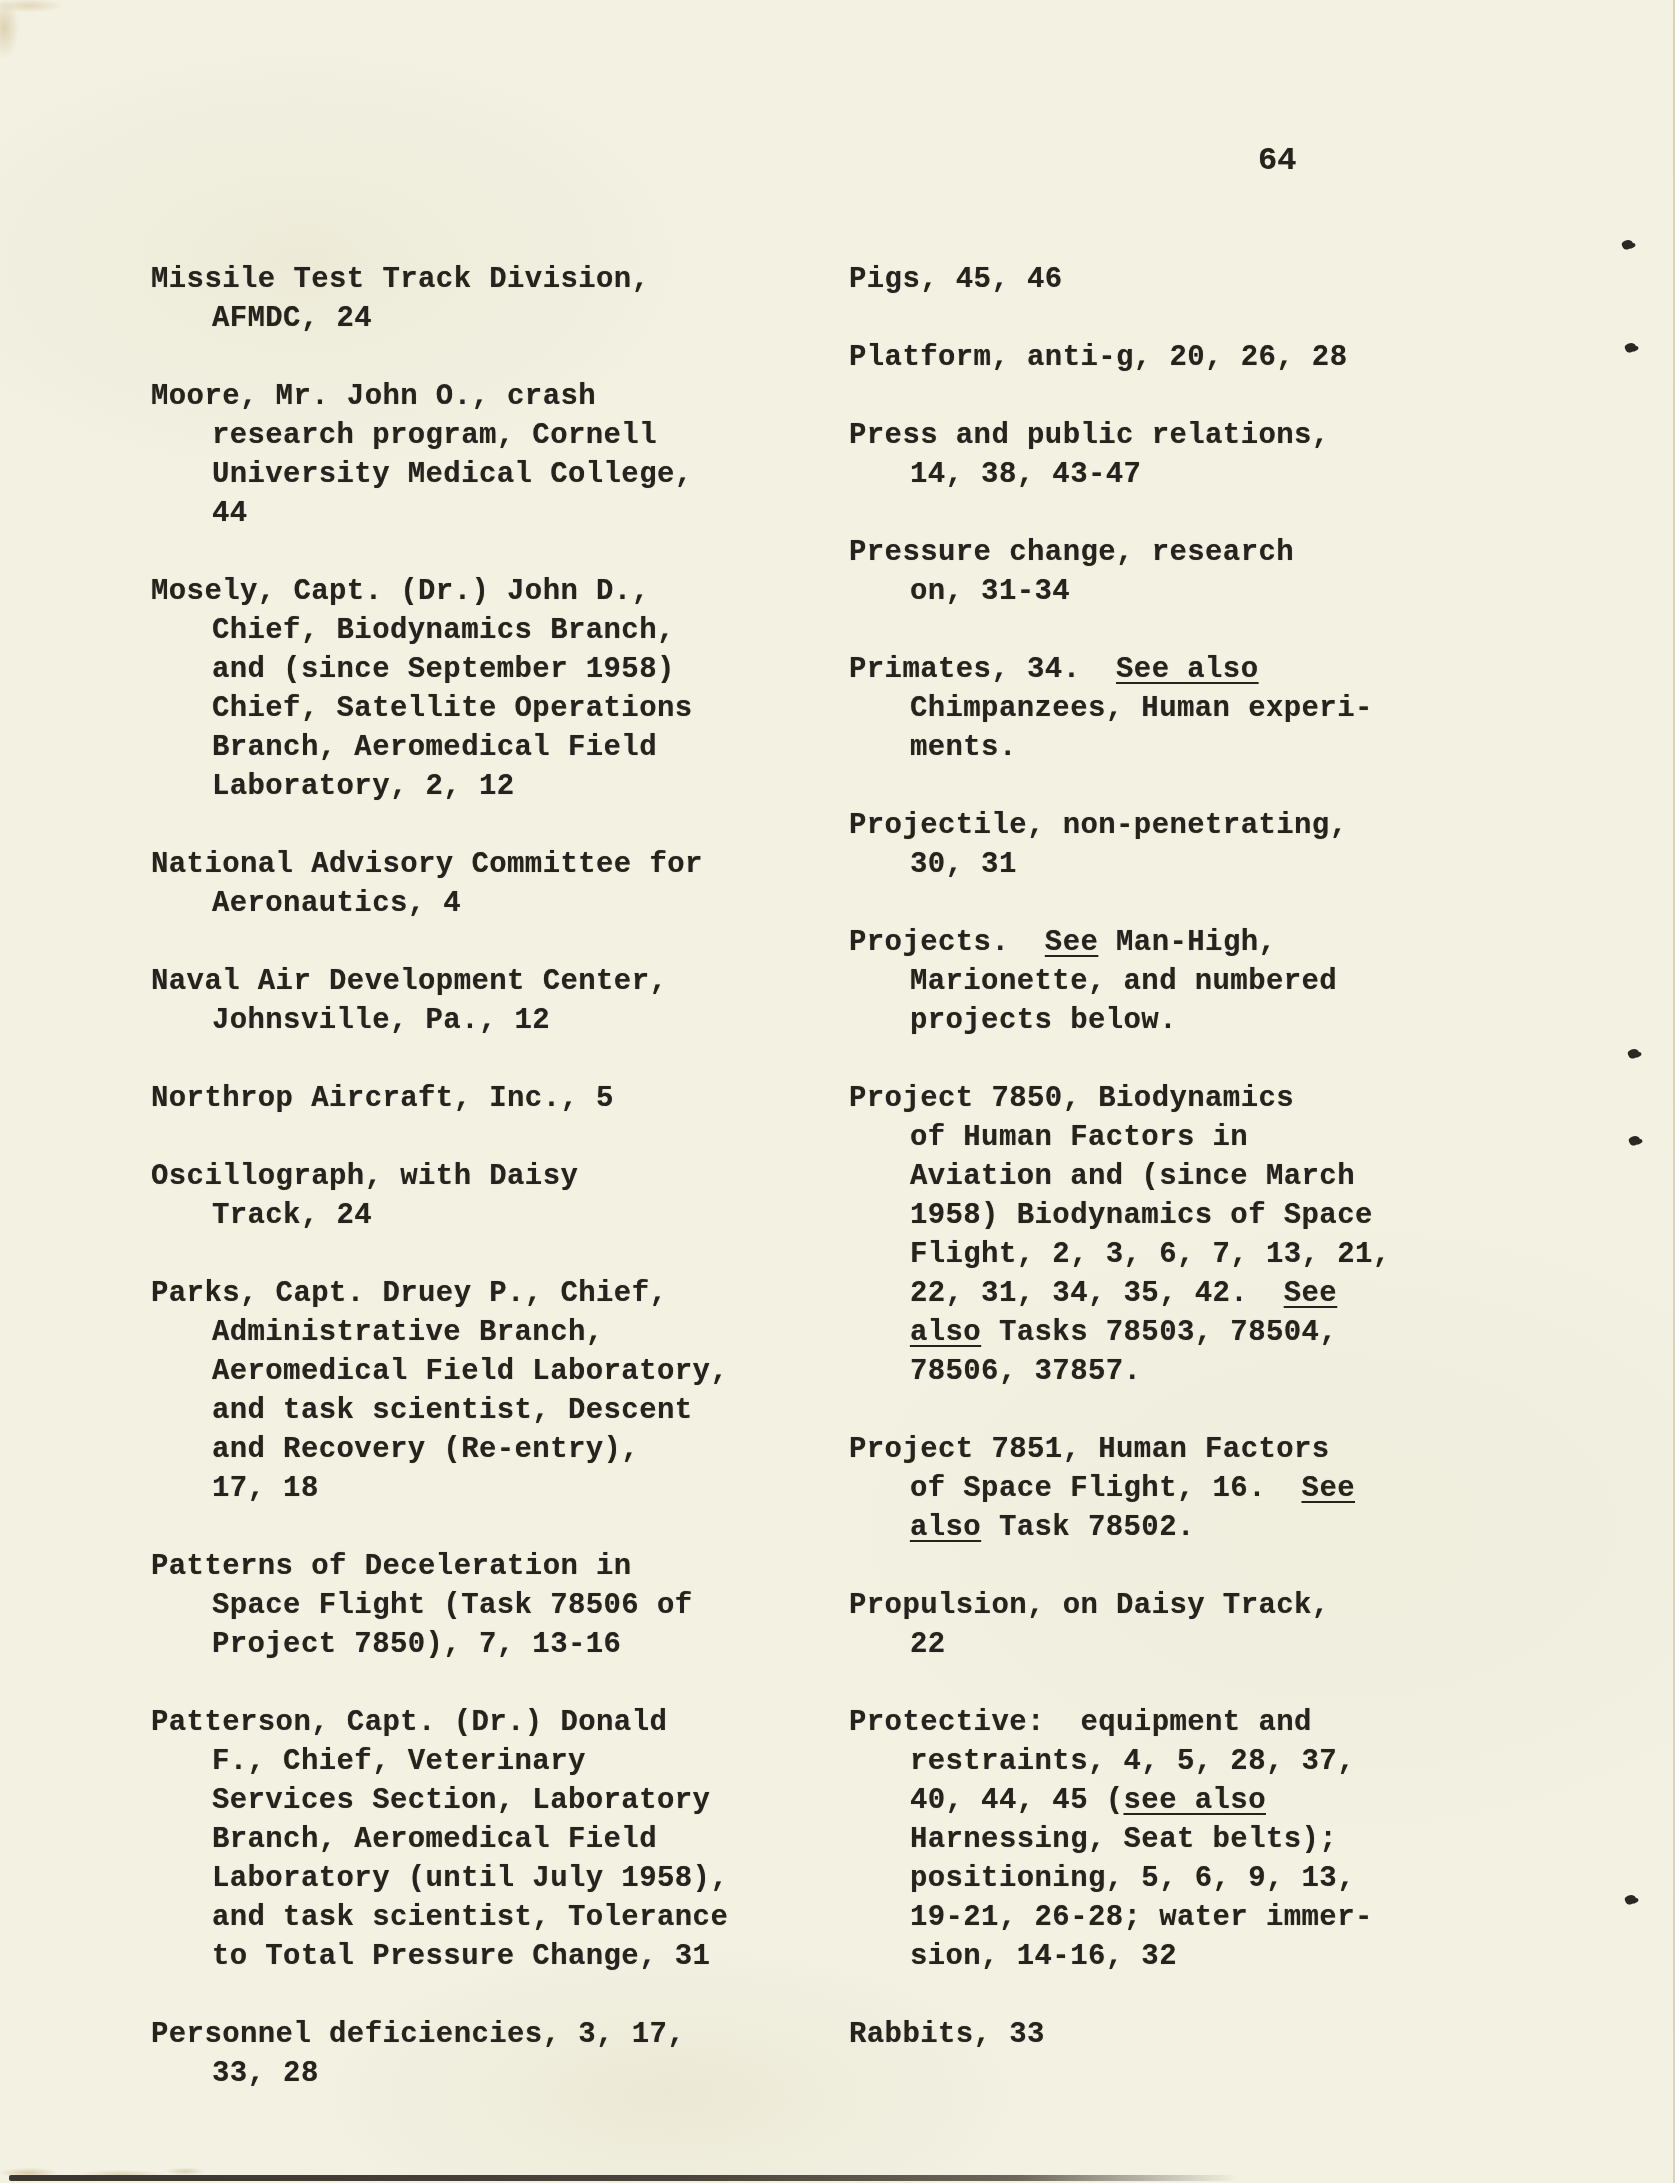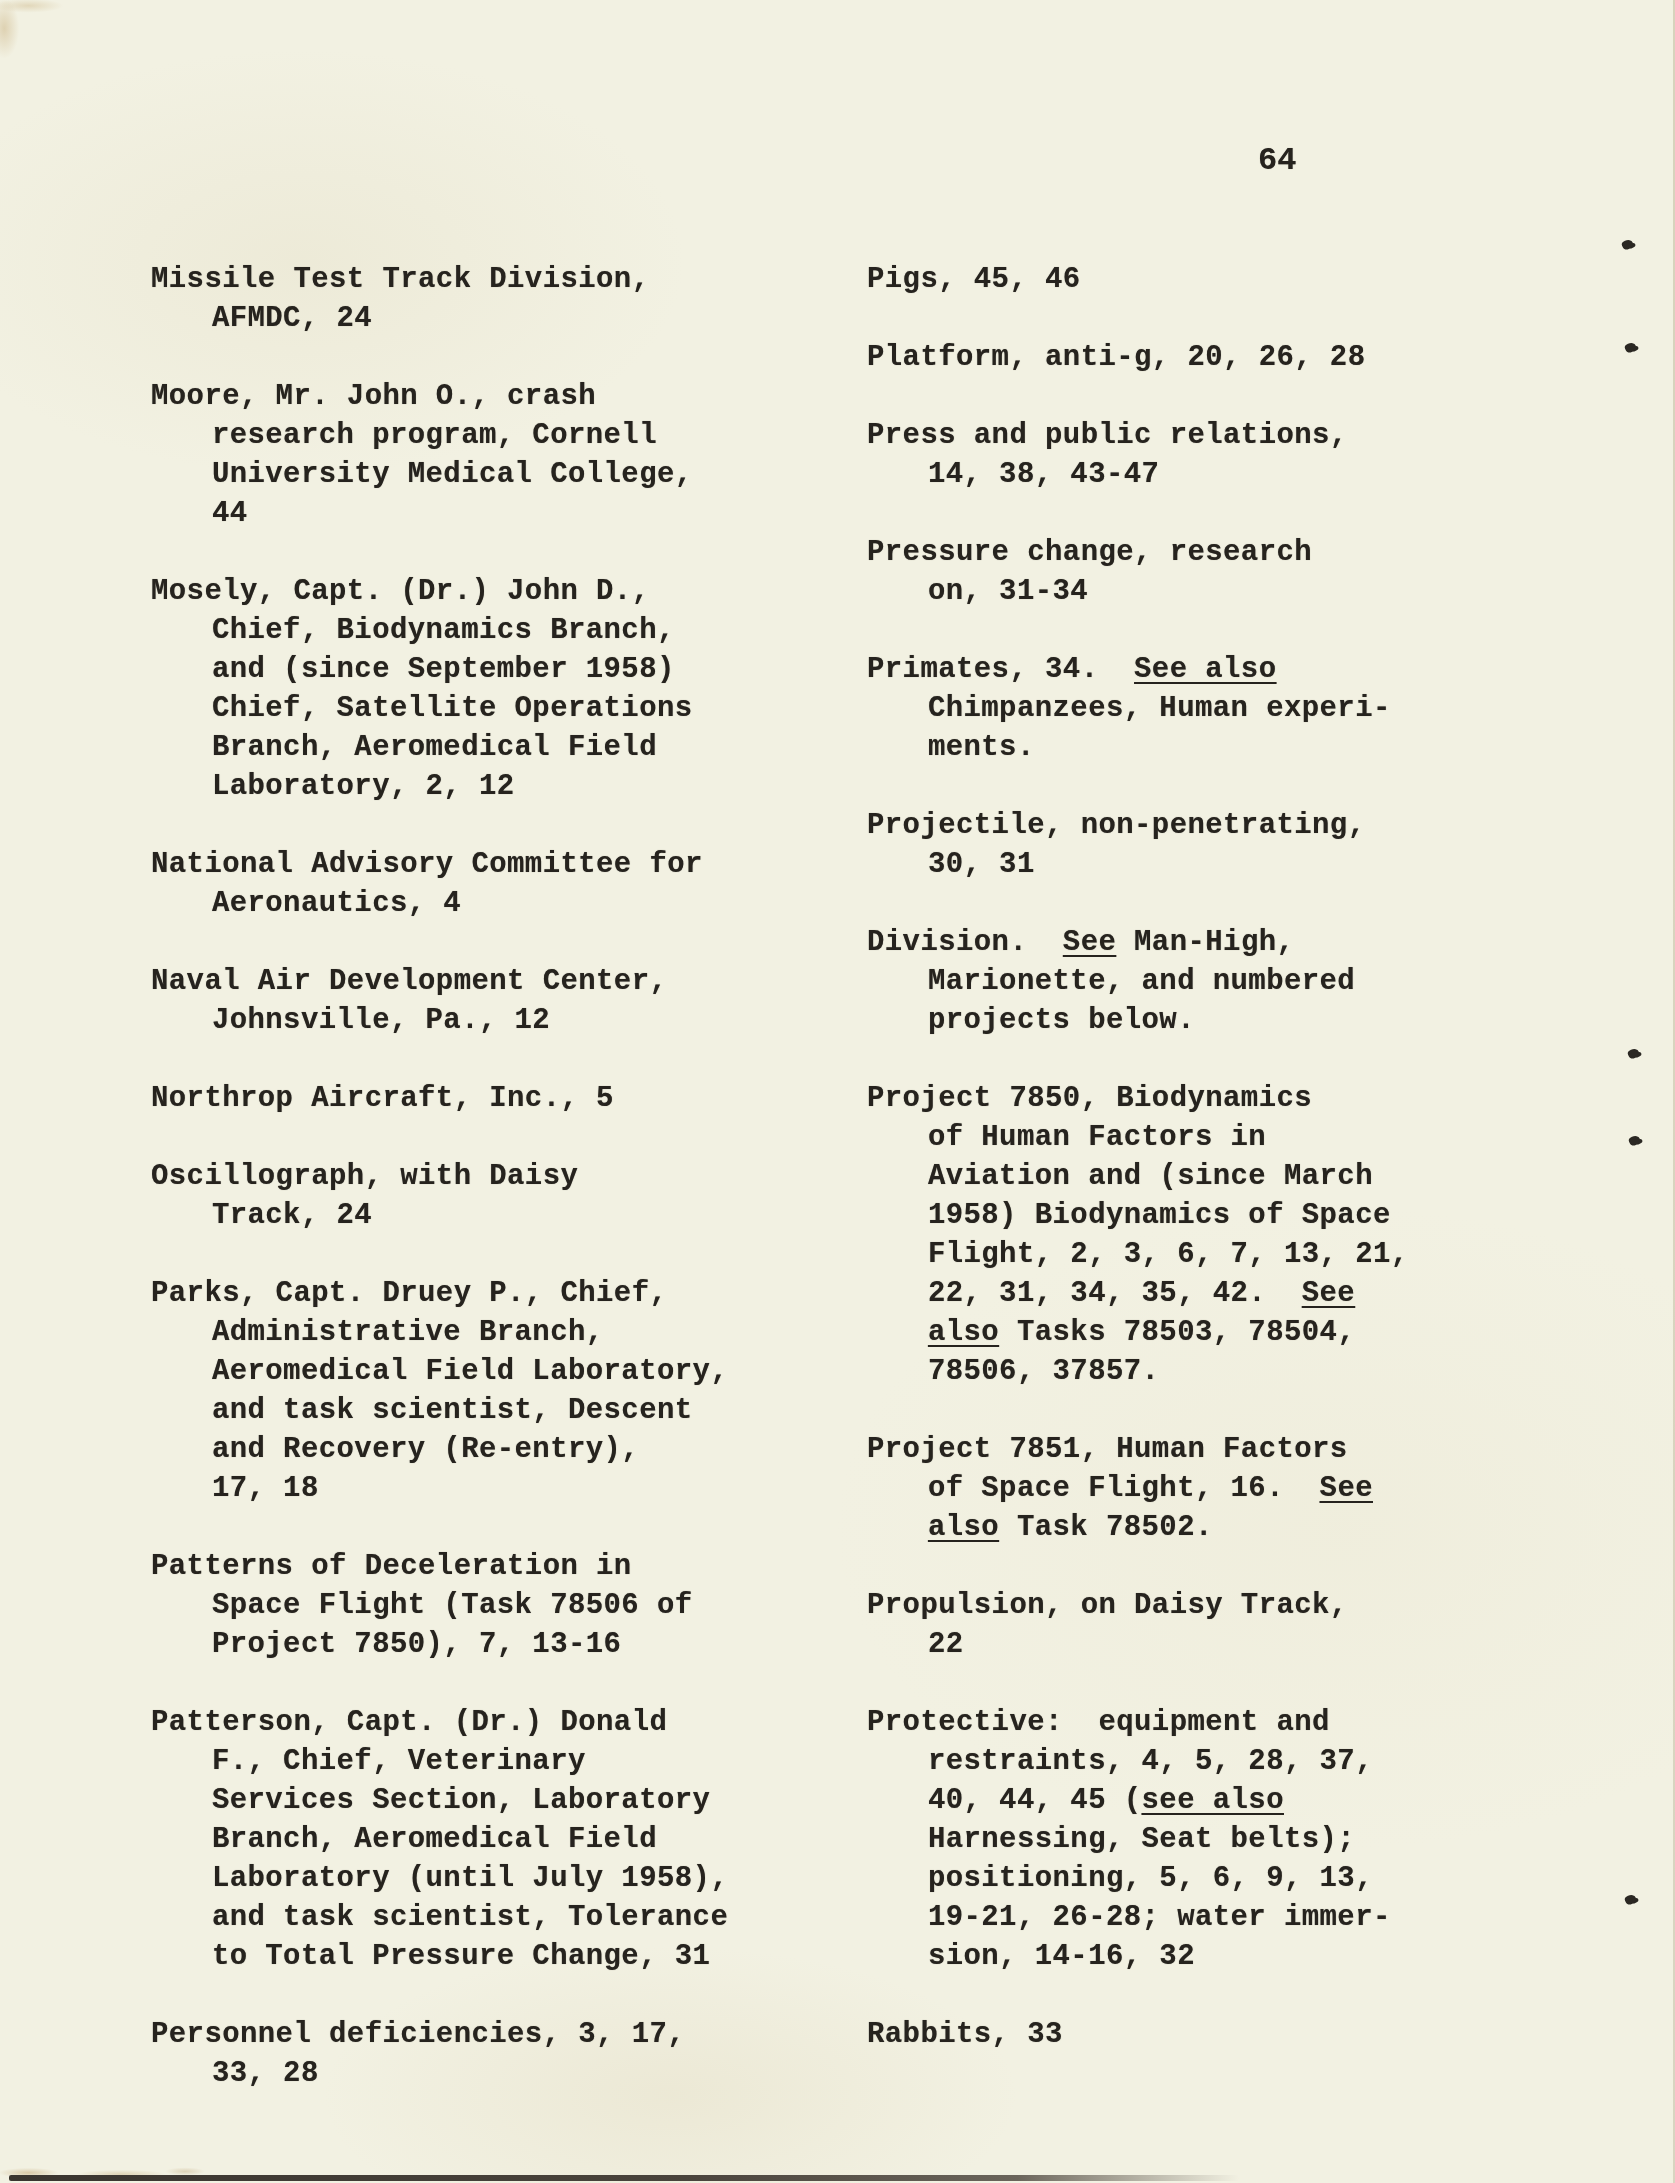--- a/index.html
+++ b/index.html
@@ -29,21 +29,21 @@
     font-size:32px;font-weight:bold;
     text-shadow:0 0 0.7px rgba(30,28,24,.5);
   }
   .col{
     position:absolute;top:260px;
     font-size:29px;line-height:39px;font-weight:bold;
     letter-spacing:0.4px;
     text-shadow:0 0 0.9px rgba(30,28,24,.45);
   }
   .col-left{left:151px;width:675px;}
-  .col-right{left:867px;width:732px;}
+  .col-right{left:849px;width:732px;}
   .entry{
     padding-left:3.5ch;text-indent:-3.5ch;
     white-space:pre-wrap;
     margin:0 0 39px 0;
   }
   .entry:last-child{margin-bottom:0;}
   .xref{
     text-decoration:underline;
     text-decoration-thickness:2.1px;
     text-underline-offset:5px;
@@ -128,21 +128,21 @@
       <div class="entry"><span>Platform, anti-g, 20, 26, 28</span></div>
       <div class="entry"><span>Press and public relations,
 14, 38, 43-47</span></div>
       <div class="entry"><span>Pressure change, research
 on, 31-34</span></div>
       <div class="entry"><span>Primates, 34.  </span><span class="xref">See also</span><span>
 Chimpanzees, Human experi-
 ments.</span></div>
       <div class="entry"><span>Projectile, non-penetrating,
 30, 31</span></div>
-      <div class="entry"><span>Division.  </span><span class="xref">See</span><span> Man-High,
+      <div class="entry"><span>Projects.  </span><span class="xref">See</span><span> Man-High,
 Marionette, and numbered
 projects below.</span></div>
       <div class="entry"><span>Project 7850, Biodynamics
 of Human Factors in
 Aviation and (since March
 1958) Biodynamics of Space
 Flight, 2, 3, 6, 7, 13, 21,
 22, 31, 34, 35, 42.  </span><span class="xref">See
 also</span><span> Tasks 78503, 78504,
 78506, 37857.</span></div>

